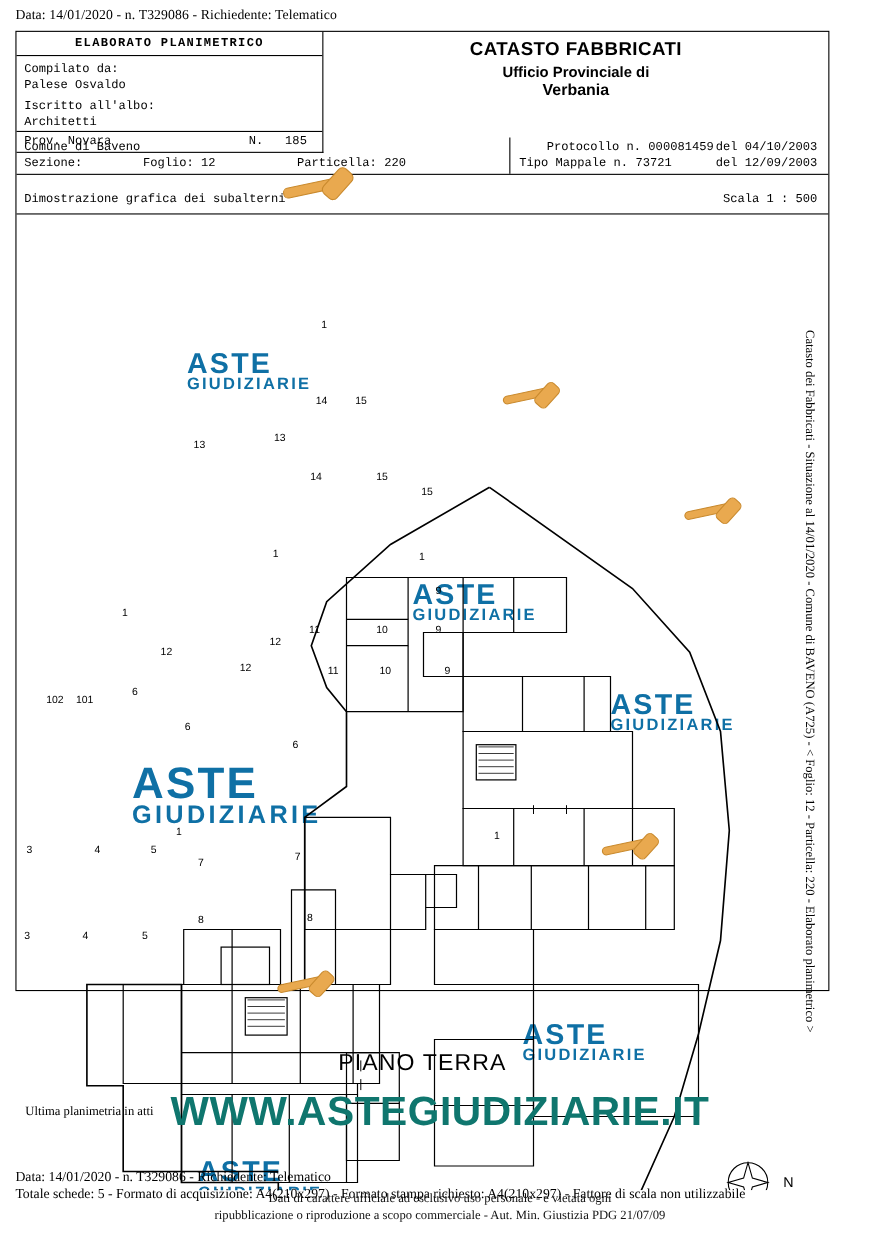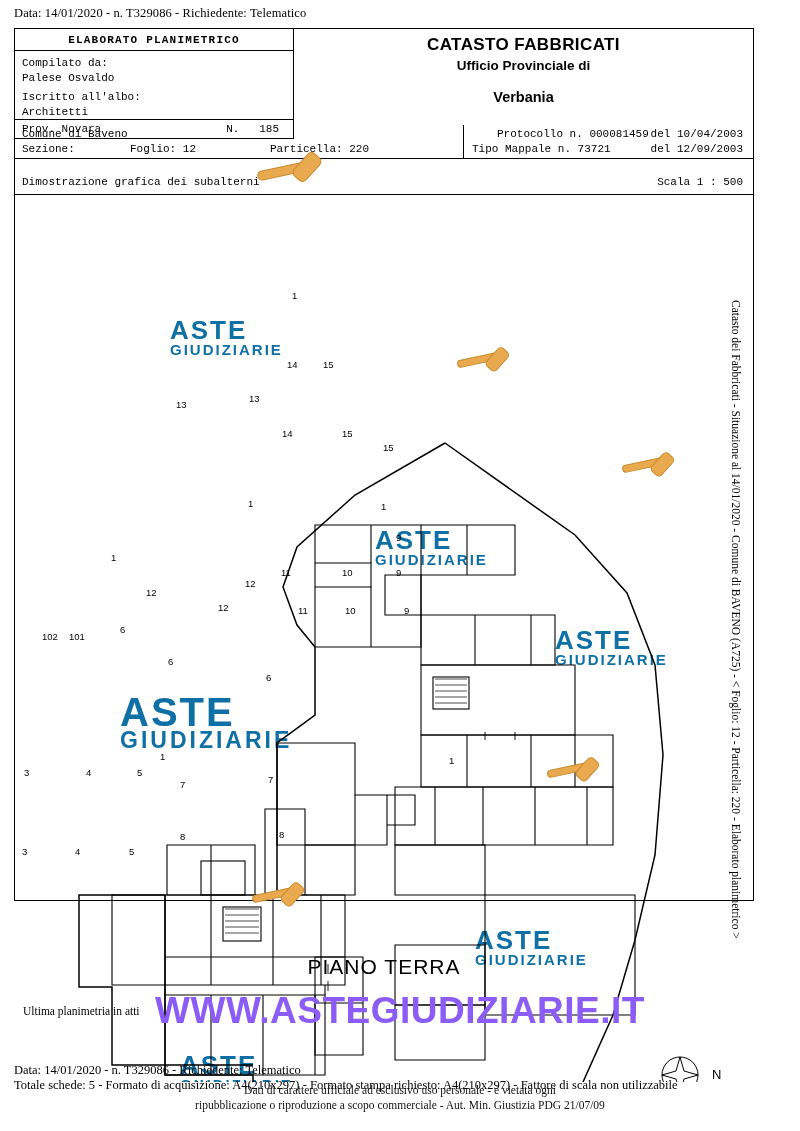--- a/index.html
+++ b/index.html
@@ -50,21 +50,21 @@
   }
   .elab-prov .n { position: absolute; right: 14px; top: 3px; }
 
   .hdr-agency {
     position: absolute; left: 279px; top: 0; right: 0; height: 110px;
     text-align: center; padding-top: 4px;
   }
   .ag1 { font-size: 13px; font-weight: bold; font-family:"Liberation Sans",sans-serif; }
   .ag2 { font-size: 17px; font-weight: bold; font-family:"Liberation Sans",sans-serif; letter-spacing:0.4px; margin-top:2px;}
   .ag3 { font-size: 13.5px; font-weight: bold; font-family:"Liberation Sans",sans-serif; margin-top:3px;}
-  .ag4 { font-size: 14.5px; font-weight: bold; font-family:"Liberation Sans",sans-serif; margin-top:16px;}
+  .ag4 { font-size: 14.5px; font-weight: bold; font-family:"Liberation Sans",sans-serif; margin-top:1px;}
 
   .hdr-row2 {
     position: absolute; left:0; top: 96px; width: 100%; height: 34px;
     border-bottom: 1px solid #000;
   }
   .r2-left {
     position:absolute; left:0; top:0; width: 449px; height:100%;
     border-right: 1px solid #000; font-size: 11px;
   }
   .r2-left .l1 { position:absolute; left:7px; top:3px; }
@@ -128,21 +128,21 @@
     opacity:0.95;
   }
   .wm .a { font-size: 40px; letter-spacing: 2px; display:block; }
   .wm .b { font-size: 23px; letter-spacing: 3px; display:block; margin-top:-8px;}
   .wm-small .a { font-size: 26px; }
   .wm-small .b { font-size: 15px; letter-spacing:2px; margin-top:-5px;}
   .gavel { position:absolute; pointer-events:none; }
 
   .wm-url {
     position:absolute; left:0; width: 800px; text-align:center; top: 990px;
-    font-size: 37px; color:#8b5cf6; font-family:"Liberation Sans",sans-serif;
+    font-size: 37px; color:#0f766e; font-family:"Liberation Sans",sans-serif;
     font-weight: bold; letter-spacing:0.5px; pointer-events:none;
   }
 
   .num { font-size: 9.5px; font-family:"Liberation Sans", sans-serif; }
   .compass-n { position:absolute; font-size: 13px; font-family:"Liberation Sans",sans-serif;}
 </style>
 </head>
 <body>
 
 <div class="topline">Data: 14/01/2020 - n. T329086 - Richiedente: Telematico</div>
@@ -177,21 +177,21 @@
 
     <div class="hdr-row2">
       <div class="r2-left mono">
         <div class="l1">Comune di Baveno</div>
         <div class="l2">Sezione:</div>
         <div class="l3">Foglio: 12</div>
         <div class="l4">Particella: 220</div>
       </div>
       <div class="r2-right mono">
         <div class="p1">Protocollo n. 000081459</div>
-        <div class="p2">del 10/04/2003</div>
+        <div class="p2">del 04/10/2003</div>
         <div class="p3">Tipo Mappale n. 73721</div>
         <div class="p4">del 12/09/2003</div>
       </div>
     </div>
 
     <div class="hdr-row3 mono">
       <div class="dim">Dimostrazione grafica dei subalterni</div>
       <div class="scala">Scala 1 : 500</div>
     </div>
   </div>

